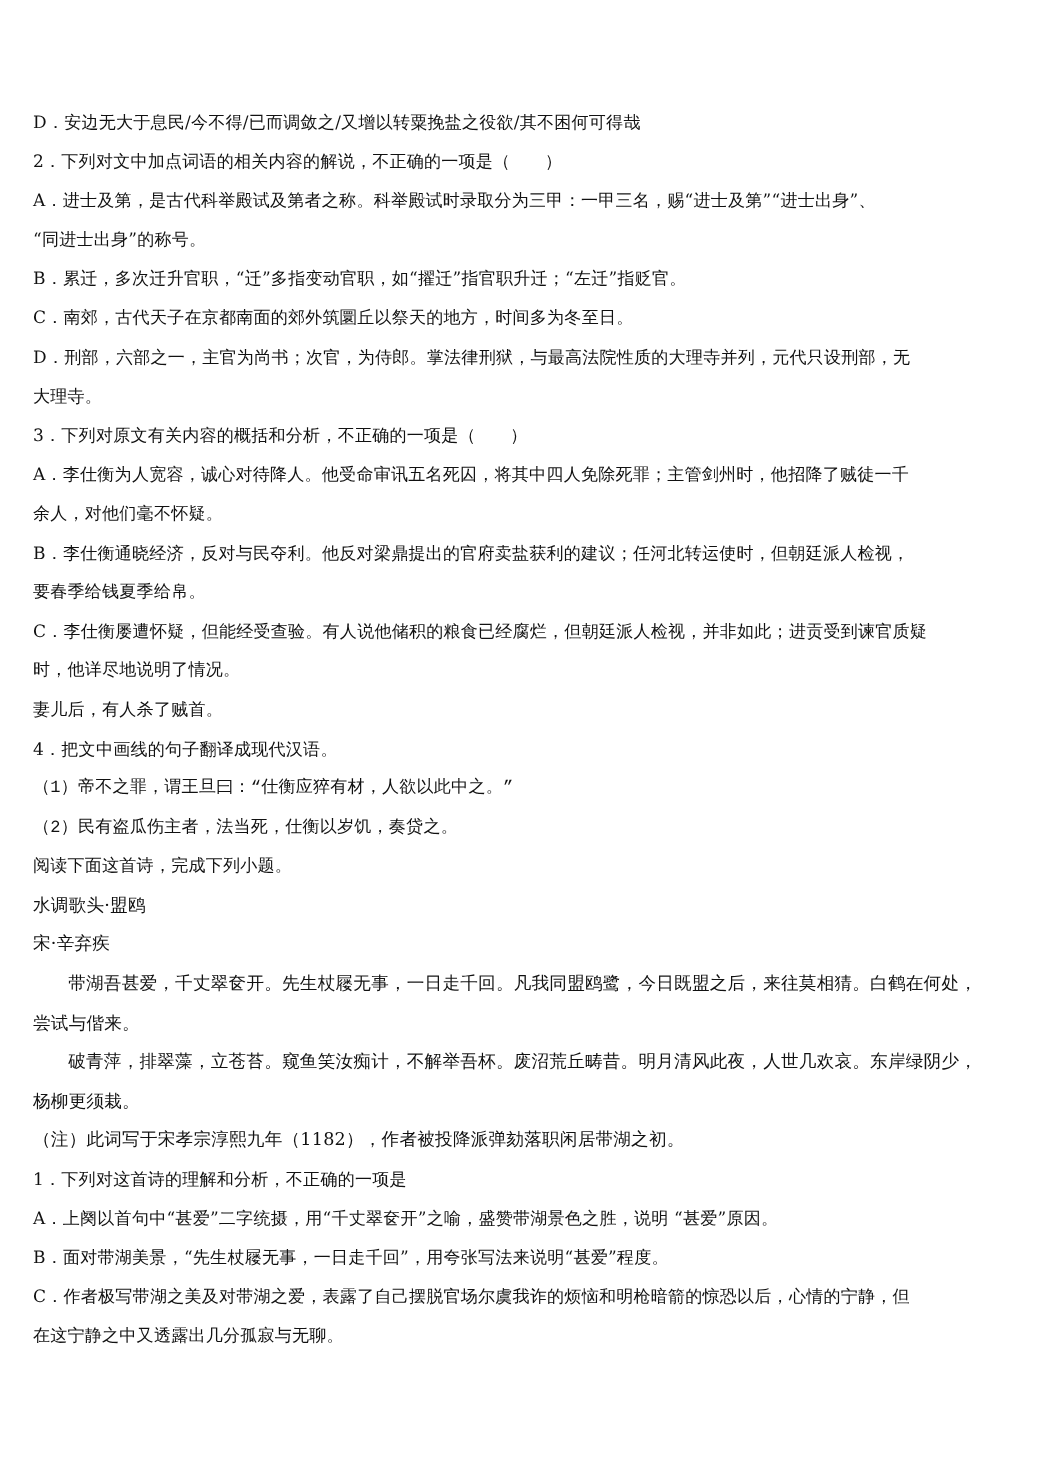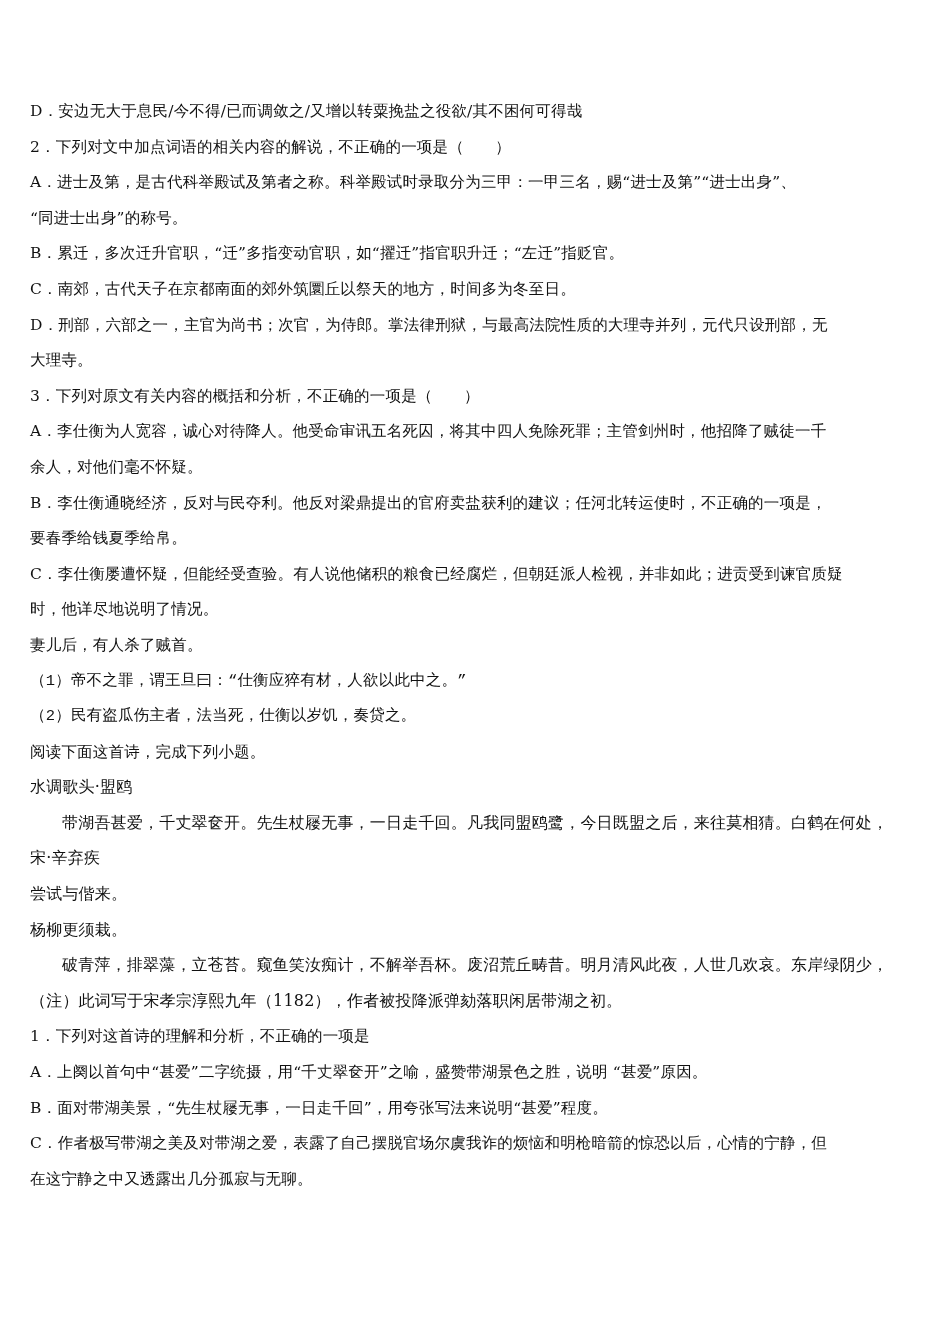--- a/index.html
+++ b/index.html
@@ -19,33 +19,34 @@
   <div class="line">2．下列对文中加点词语的相关内容的解说，不正确的一项是（　　）</div>
   <div class="line">A．进士及第，是古代科举殿试及第者之称。科举殿试时录取分为三甲：一甲三名，赐“进士及第”“进士出身”、</div>
   <div class="line">“同进士出身”的称号。</div>
   <div class="line">B．累迁，多次迁升官职，“迁”多指变动官职，如“擢迁”指官职升迁；“左迁”指贬官。</div>
   <div class="line">C．南郊，古代天子在京都南面的郊外筑圜丘以祭天的地方，时间多为冬至日。</div>
   <div class="line">D．刑部，六部之一，主官为尚书；次官，为侍郎。掌法律刑狱，与最高法院性质的大理寺并列，元代只设刑部，无</div>
   <div class="line">大理寺。</div>
   <div class="line">3．下列对原文有关内容的概括和分析，不正确的一项是（　　）</div>
   <div class="line">A．李仕衡为人宽容，诚心对待降人。他受命审讯五名死囚，将其中四人免除死罪；主管剑州时，他招降了贼徒一千</div>
   <div class="line">余人，对他们毫不怀疑。</div>
-  <div class="line">B．李仕衡通晓经济，反对与民夺利。他反对梁鼎提出的官府卖盐获利的建议；任河北转运使时，不正确的一项是，</div>
+  <div class="line">B．李仕衡通晓经济，反对与民夺利。他反对梁鼎提出的官府卖盐获利的建议；任河北转运使时，但朝廷派人检视，</div>
   <div class="line">要春季给钱夏季给帛。</div>
   <div class="line">C．李仕衡屡遭怀疑，但能经受查验。有人说他储积的粮食已经腐烂，但朝廷派人检视，并非如此；进贡受到谏官质疑</div>
   <div class="line">时，他详尽地说明了情况。</div>
   <div class="line">妻儿后，有人杀了贼首。</div>
+  <div class="line">4．把文中画线的句子翻译成现代汉语。</div>
   <div class="line sub">（1）帝不之罪，谓王旦曰：“仕衡应猝有材，人欲以此中之。”</div>
   <div class="line sub">（2）民有盗瓜伤主者，法当死，仕衡以岁饥，奏贷之。</div>
   <div class="line">阅读下面这首诗，完成下列小题。</div>
   <div class="line small">水调歌头·盟鸥</div>
+  <div class="line small">宋·辛弃疾</div>
   <div class="line small indent">带湖吾甚爱，千丈翠奁开。先生杖屦无事，一日走千回。凡我同盟鸥鹭，今日既盟之后，来往莫相猜。白鹤在何处，</div>
-  <div class="line small">宋·辛弃疾</div>
   <div class="line small">尝试与偕来。</div>
+  <div class="line small indent">破青萍，排翠藻，立苍苔。窥鱼笑汝痴计，不解举吾杯。废沼荒丘畴昔。明月清风此夜，人世几欢哀。东岸绿阴少，</div>
   <div class="line small">杨柳更须栽。</div>
-  <div class="line small indent">破青萍，排翠藻，立苍苔。窥鱼笑汝痴计，不解举吾杯。废沼荒丘畴昔。明月清风此夜，人世几欢哀。东岸绿阴少，</div>
   <div class="line small">（注）此词写于宋孝宗淳熙九年（1182），作者被投降派弹劾落职闲居带湖之初。</div>
   <div class="line">1．下列对这首诗的理解和分析，不正确的一项是</div>
   <div class="line">A．上阕以首句中“甚爱”二字统摄，用“千丈翠奁开”之喻，盛赞带湖景色之胜，说明 “甚爱”原因。</div>
   <div class="line">B．面对带湖美景，“先生杖屦无事，一日走千回”，用夸张写法来说明“甚爱”程度。</div>
   <div class="line">C．作者极写带湖之美及对带湖之爱，表露了自己摆脱官场尔虞我诈的烦恼和明枪暗箭的惊恐以后，心情的宁静，但</div>
   <div class="line">在这宁静之中又透露出几分孤寂与无聊。</div>
 </div>
 
 </body></html>

